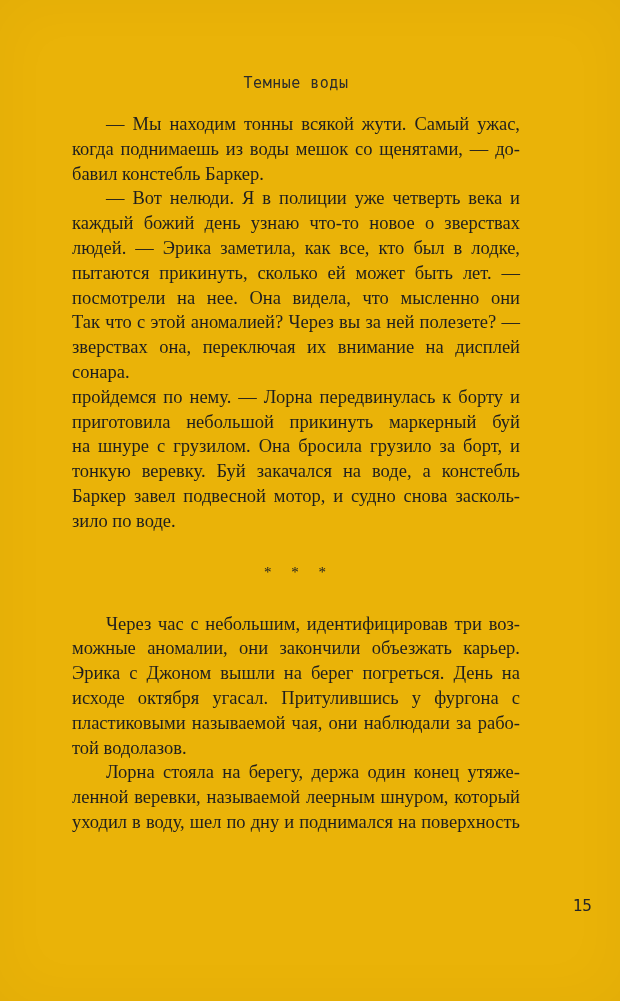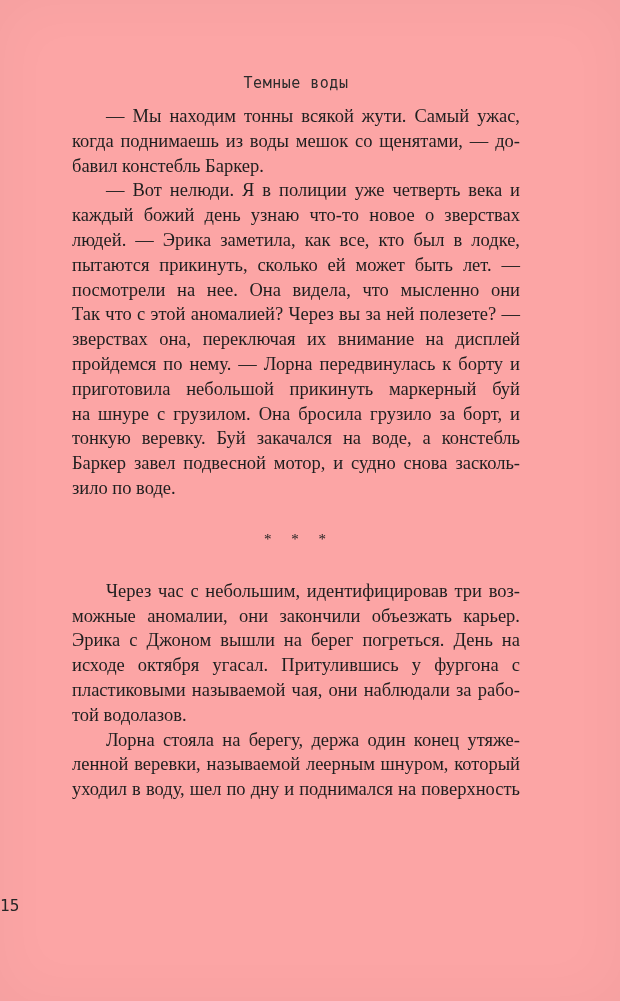--- a/index.html
+++ b/index.html
@@ -5,39 +5,39 @@
   html, body {
     margin: 0;
     padding: 0;
     background: #e9e9e7;
   }
   .page {
     position: relative;
     width: 620px;
     height: 1001px;
     margin: 0 auto;
-    background: #fca5a5;
+    background: #eab308;
     box-shadow: inset 0 0 60px rgba(0,0,0,0.035);
     font-family: "Liberation Serif", serif;
     overflow: hidden;
   }
   .running-title {
     position: absolute;
     top: 74px;
     left: 0;
     width: 592px;
     text-align: center;
     font-family: "DejaVu Sans Mono", monospace;
     font-size: 15px;
     letter-spacing: 0.5px;
     color: #2c2c2c;
   }
   .text-block {
     position: absolute;
-    top: 104px;
+    top: 112px;
     left: 72px;
     width: 448px;
     font-size: 18.5px;
     color: #1f1f1f;
   }
   .paragraph {
     margin: 0;
   }
   .line {
     line-height: 24.8px;
@@ -59,21 +59,21 @@
     font-size: 15px;
     letter-spacing: 2px;
     word-spacing: 12px;
     color: #222222;
   }
   .page-number {
     position: absolute;
     top: 896px;
     left: 0;
     width: 592px;
-    text-align: left;
+    text-align: right;
     font-family: "DejaVu Sans Mono", monospace;
     font-size: 16px;
     color: #262626;
   }
 </style>
 </head>
 <body>
 
 <div class="page">
   <div class="running-title">Темные воды</div>
@@ -85,20 +85,21 @@
         <div class="line para-end">бавил констебль Баркер.</div>
       </div>
       <div class="paragraph">
         <div class="line first">— Вот нелюди. Я в полиции уже четверть века и</div>
         <div class="line">каждый божий день узнаю что-то новое о зверствах</div>
         <div class="line">людей. — Эрика заметила, как все, кто был в лодке,</div>
         <div class="line">пытаются прикинуть, сколько ей может быть лет. —</div>
         <div class="line">посмотрели на нее. Она видела, что мысленно они</div>
         <div class="line">Так что с этой аномалией? Через вы за ней полезете? —</div>
         <div class="line">зверствах она, переключая их внимание на дисплей</div>
+        <div class="line para-end">сонара.</div>
       </div>
       <div class="paragraph">
         <div class="line">пройдемся по нему. — Лорна передвинулась к борту и</div>
         <div class="line">приготовила небольшой прикинуть маркерный буй</div>
         <div class="line">на шнуре с грузилом. Она бросила грузило за борт, и</div>
         <div class="line">тонкую веревку. Буй закачался на воде, а констебль</div>
         <div class="line">Баркер завел подвесной мотор, и судно снова засколь-</div>
         <div class="line para-end">зило по воде.</div>
       </div>
       <div class="separator">* * *</div>

